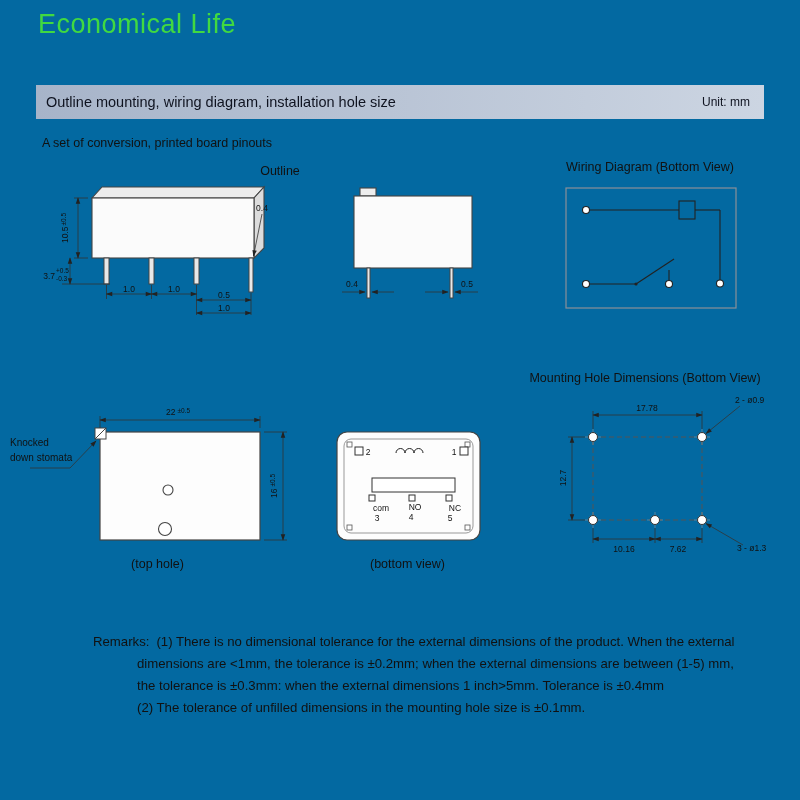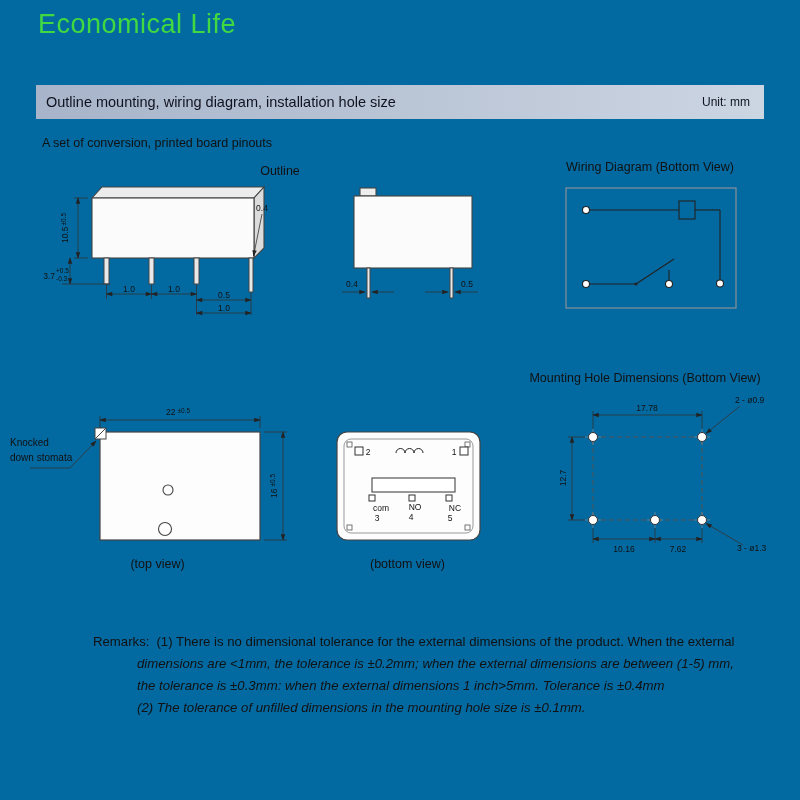--- a/index.html
+++ b/index.html
@@ -19,41 +19,41 @@
   .cap-mounting{left:490px;top:371px;width:310px;}
   .cap-topview{left:85px;top:557px;width:145px;}
   .cap-bottomview{left:335px;top:557px;width:145px;}
   .knocked{position:absolute;left:10px;top:435px;width:90px;font-size:10px;line-height:15px;}
   svg.draw{position:absolute;overflow:visible;}
   svg text{font-family:"Liberation Sans",sans-serif;fill:#111;}
   .dim-t{font-size:8.5px;}
   .tol-t{font-size:6.5px;}
   .lbl-t{font-size:8.5px;}
   .remarks{position:absolute;left:70px;top:631px;font-size:13.2px;line-height:22px;white-space:nowrap;margin-left:23px;}
-  .remarks-indent{margin-left:44px;font-style:italic;}
+  .remarks-indent{margin-left:44px;}
   .remarks-label{margin-right:7px;}
 </style>
 </head>
 <body>
 
 <div class="page">
 
   <div class="brand">Economical Life</div>
 
   <div class="header-bar">
     <span class="header-title">Outline mounting, wiring diagram, installation hole size</span>
     <span class="header-unit">Unit: mm</span>
   </div>
 
   <div class="subtitle">A set of conversion, printed board pinouts</div>
 
   <div class="caption cap-outline">Outline</div>
   <div class="caption cap-mounting">Mounting Hole Dimensions (Bottom View)</div>
   <div class="caption cap-wiring">Wiring Diagram (Bottom View)</div>
-  <div class="caption cap-topview">(top view)</div>
+  <div class="caption cap-topview">(top hole)</div>
   <div class="caption cap-bottomview">(bottom view)</div>
 
   <div class="knocked">
     <div>Knocked</div>
     <div>down stomata</div>
   </div>
 
   <svg class="draw" style="left:40px;top:182px" width="250" height="150" viewBox="0 0 250 150">
     <defs>
       <marker id="arr-s" viewBox="0 0 10 10" refX="9" refY="5" markerWidth="10" markerHeight="8" orient="auto-start-reverse">

